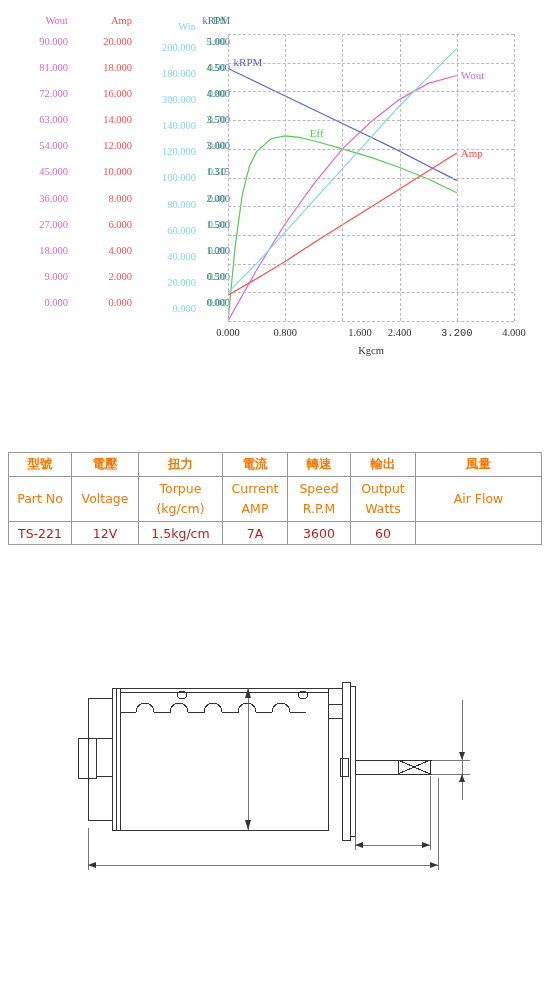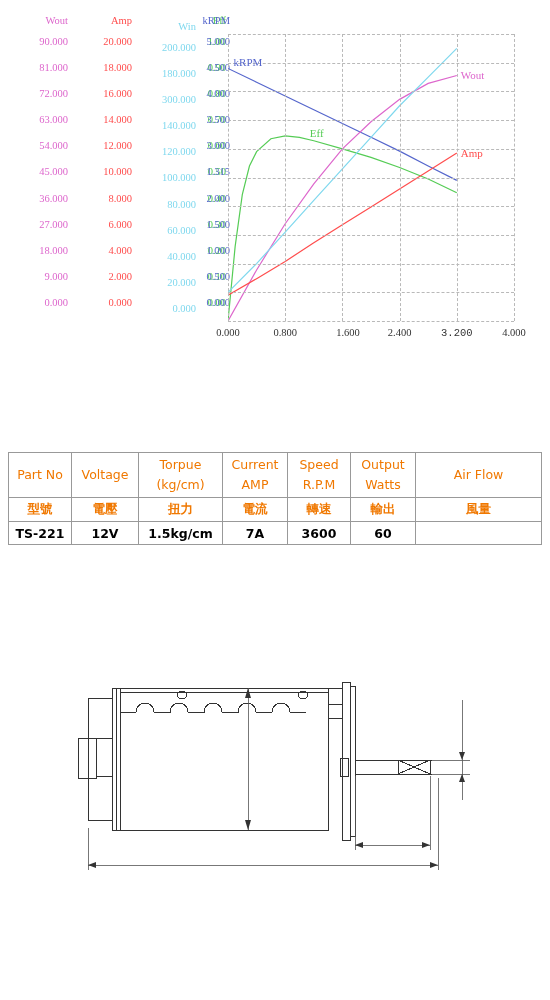--- a/index.html
+++ b/index.html
@@ -34,21 +34,21 @@
          text-align:center;font-size:10.5px;color:#333;}
 
   
   #spec-table{position:absolute;left:8px;top:452px;
       border-collapse:collapse;width:534px;
       font-family:"DejaVu Sans",sans-serif;}
   #spec-table td{border:1px solid #999;text-align:center;
       font-size:12.5px;padding:0;}
   .th-en{color:#f07800;font-weight:normal;height:44px;line-height:20px;}
   .th-cn{color:#f07800;font-weight:bold;height:23px;font-size:13px;}
-  .td-val{color:#000000;font-weight:bold;height:22px;font-size:12.5px;}
+  .td-val{color:#b91c1c;font-weight:normal;height:22px;font-size:12.5px;}
 
   
   #drawing{position:absolute;left:0;top:660px;width:550px;height:230px;}
   #drawing svg{position:absolute;left:0;top:0;}
   .dimtext{font-family:"Liberation Sans",sans-serif;fill:#444;}
 </style>
 </head>
 <body>
 
 <div id="chart-section">
@@ -156,64 +156,65 @@
     </div>
 
   <div class="curve-label" id="lab-krpm" style="left: 233.575px; top: 56.162px; color: rgb(85, 102, 204);">kRPM</div>
   <div class="curve-label" id="lab-eff" style="left: 309.8px; top: 126.764px; color: rgb(85, 204, 85);">Eff</div>
   <div class="curve-label" id="lab-wout" style="left: 460.8px; top: 69.4556px; color: rgb(221, 102, 204);">Wout</div>
   <div class="curve-label" id="lab-amp" style="left: 460.8px; top: 147.105px; color: rgb(255, 77, 77);">Amp</div>
 
   <div id="xticks">
       <div class="xtick" style="left: 198px;">0.000</div>
       <div class="xtick" style="left: 255.2px;">0.800</div>
-      <div class="xtick" style="left: 318px;">1.600</div>
+      <div class="xtick" style="left: 330px;">1.600</div>
       <div class="xtick" style="left: 369.6px;">2.400</div>
       <div class="xtick" style="left: 426.8px; font-family: Liberation Mono, monospace;">3.200</div>
       <div class="xtick" style="left: 484px;">4.000</div>
     </div>
+  <div id="xaxis-title">Kgcm</div>
 </div>
 
 <table id="spec-table">
   <tbody>
       <tr>
-    <td class="th-en" style="width:62px">
-      <div>Part No</div>
-    </td>
-    <td class="th-en" style="width:66px">
-      <div>Voltage</div>
-    </td>
-    <td class="th-en" style="width:83px">
-      <div>Torpue</div>
-      <div>(kg/cm)</div>
-    </td>
-    <td class="th-en" style="width:64px">
-      <div>Current</div>
-      <div>AMP</div>
-    </td>
-    <td class="th-en" style="width:62px">
-      <div>Speed</div>
-      <div>R.P.M</div>
-    </td>
-    <td class="th-en" style="width:64px">
-      <div>Output</div>
-      <div>Watts</div>
-    </td>
-    <td class="th-en">
-      <div>Air  Flow</div>
-    </td>
-  </tr>
-  <tr>
     <td class="th-cn">型號</td>
     <td class="th-cn">電壓</td>
     <td class="th-cn">扭力</td>
     <td class="th-cn">電流</td>
     <td class="th-cn">轉速</td>
     <td class="th-cn">輸出</td>
     <td class="th-cn">風量</td>
+  </tr>
+  <tr>
+    <td class="th-en" style="width:62px">
+      <div>Part No</div>
+    </td>
+    <td class="th-en" style="width:66px">
+      <div>Voltage</div>
+    </td>
+    <td class="th-en" style="width:83px">
+      <div>Torpue</div>
+      <div>(kg/cm)</div>
+    </td>
+    <td class="th-en" style="width:64px">
+      <div>Current</div>
+      <div>AMP</div>
+    </td>
+    <td class="th-en" style="width:62px">
+      <div>Speed</div>
+      <div>R.P.M</div>
+    </td>
+    <td class="th-en" style="width:64px">
+      <div>Output</div>
+      <div>Watts</div>
+    </td>
+    <td class="th-en">
+      <div>Air  Flow</div>
+    </td>
   </tr>
   <tr>
     <td class="td-val">TS-221</td>
     <td class="td-val">12V</td>
     <td class="td-val">1.5kg/cm</td>
     <td class="td-val">7A</td>
     <td class="td-val">3600</td>
     <td class="td-val">60</td>
     <td class="td-val"></td>
   </tr>

